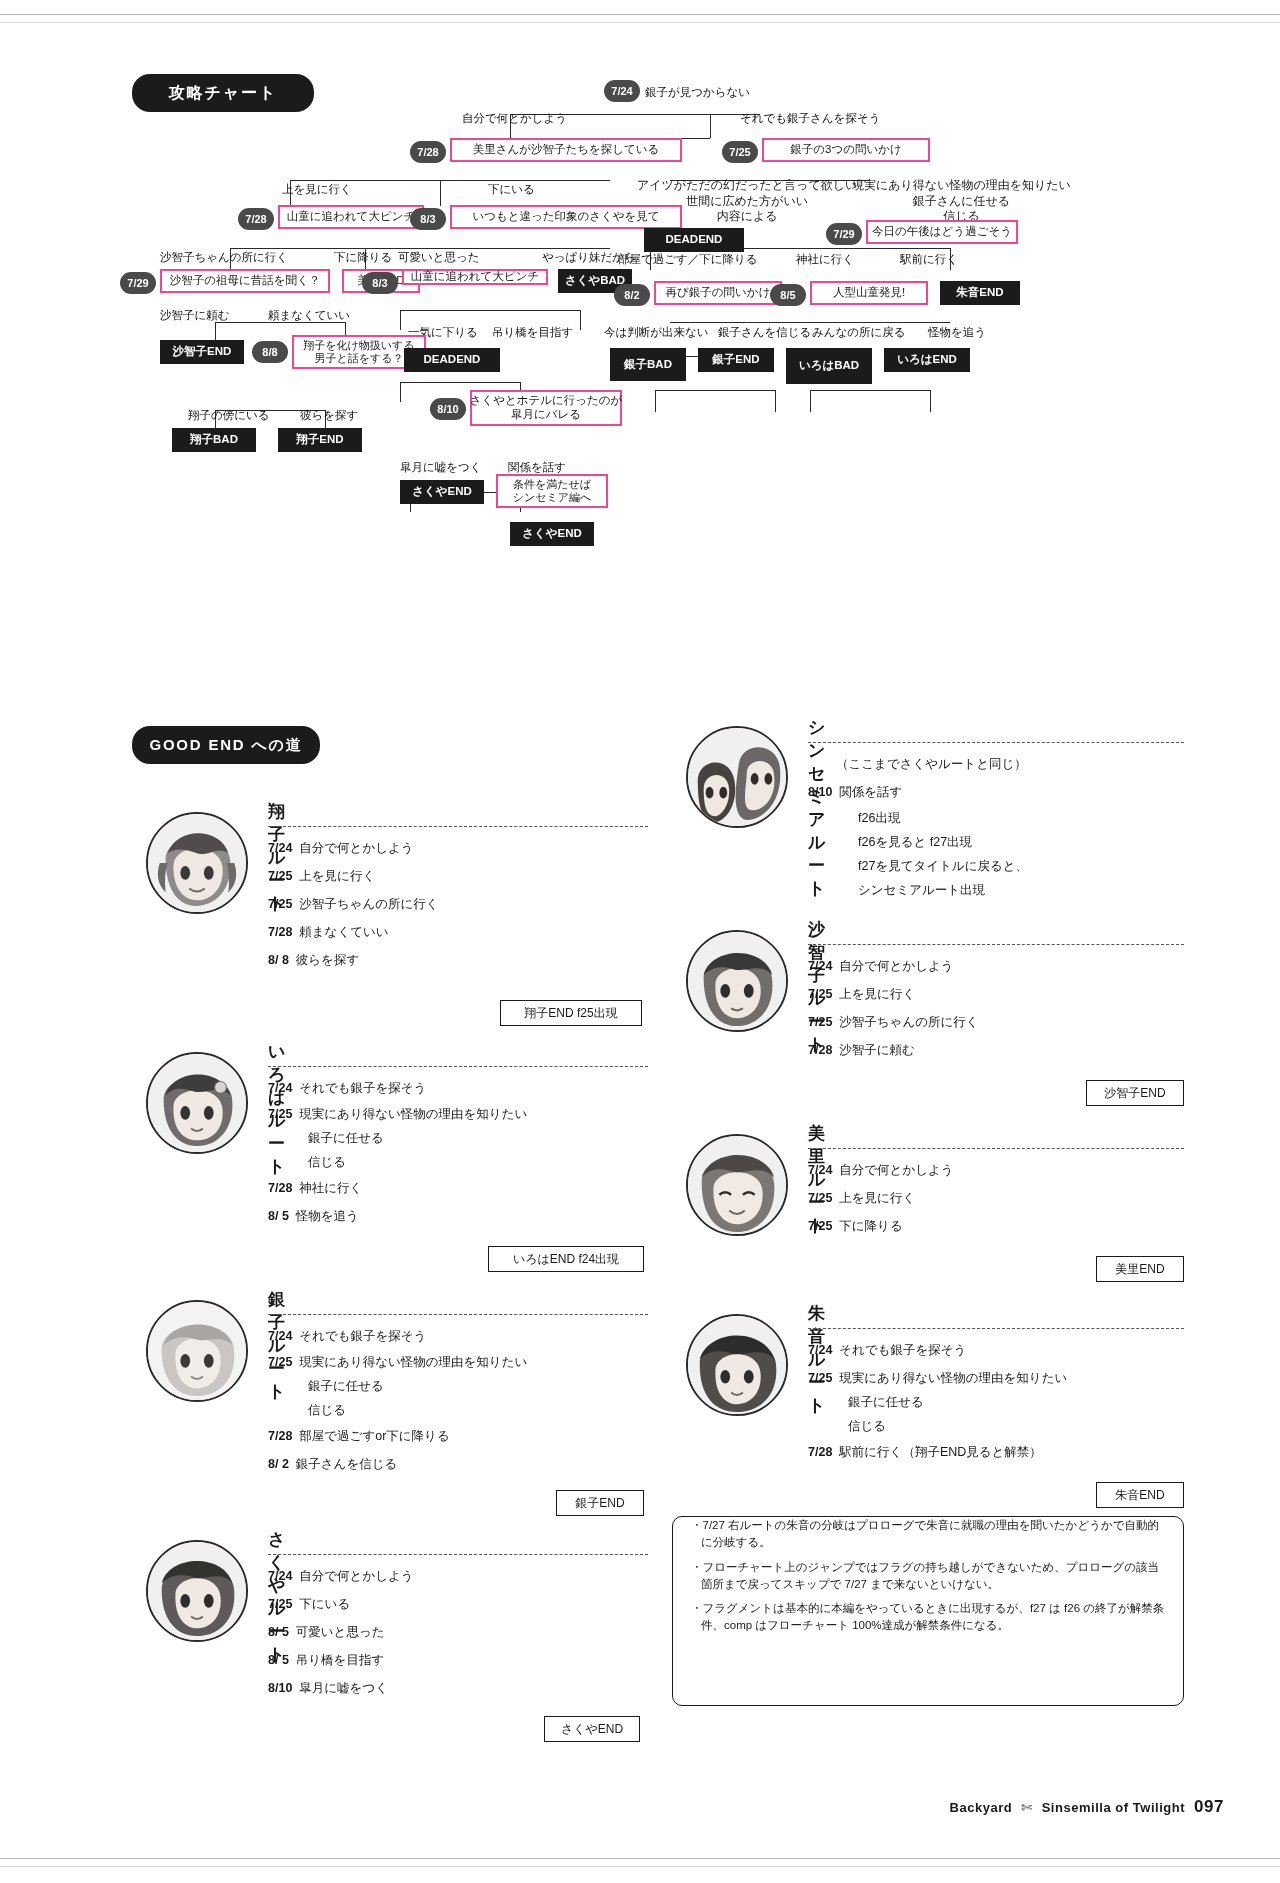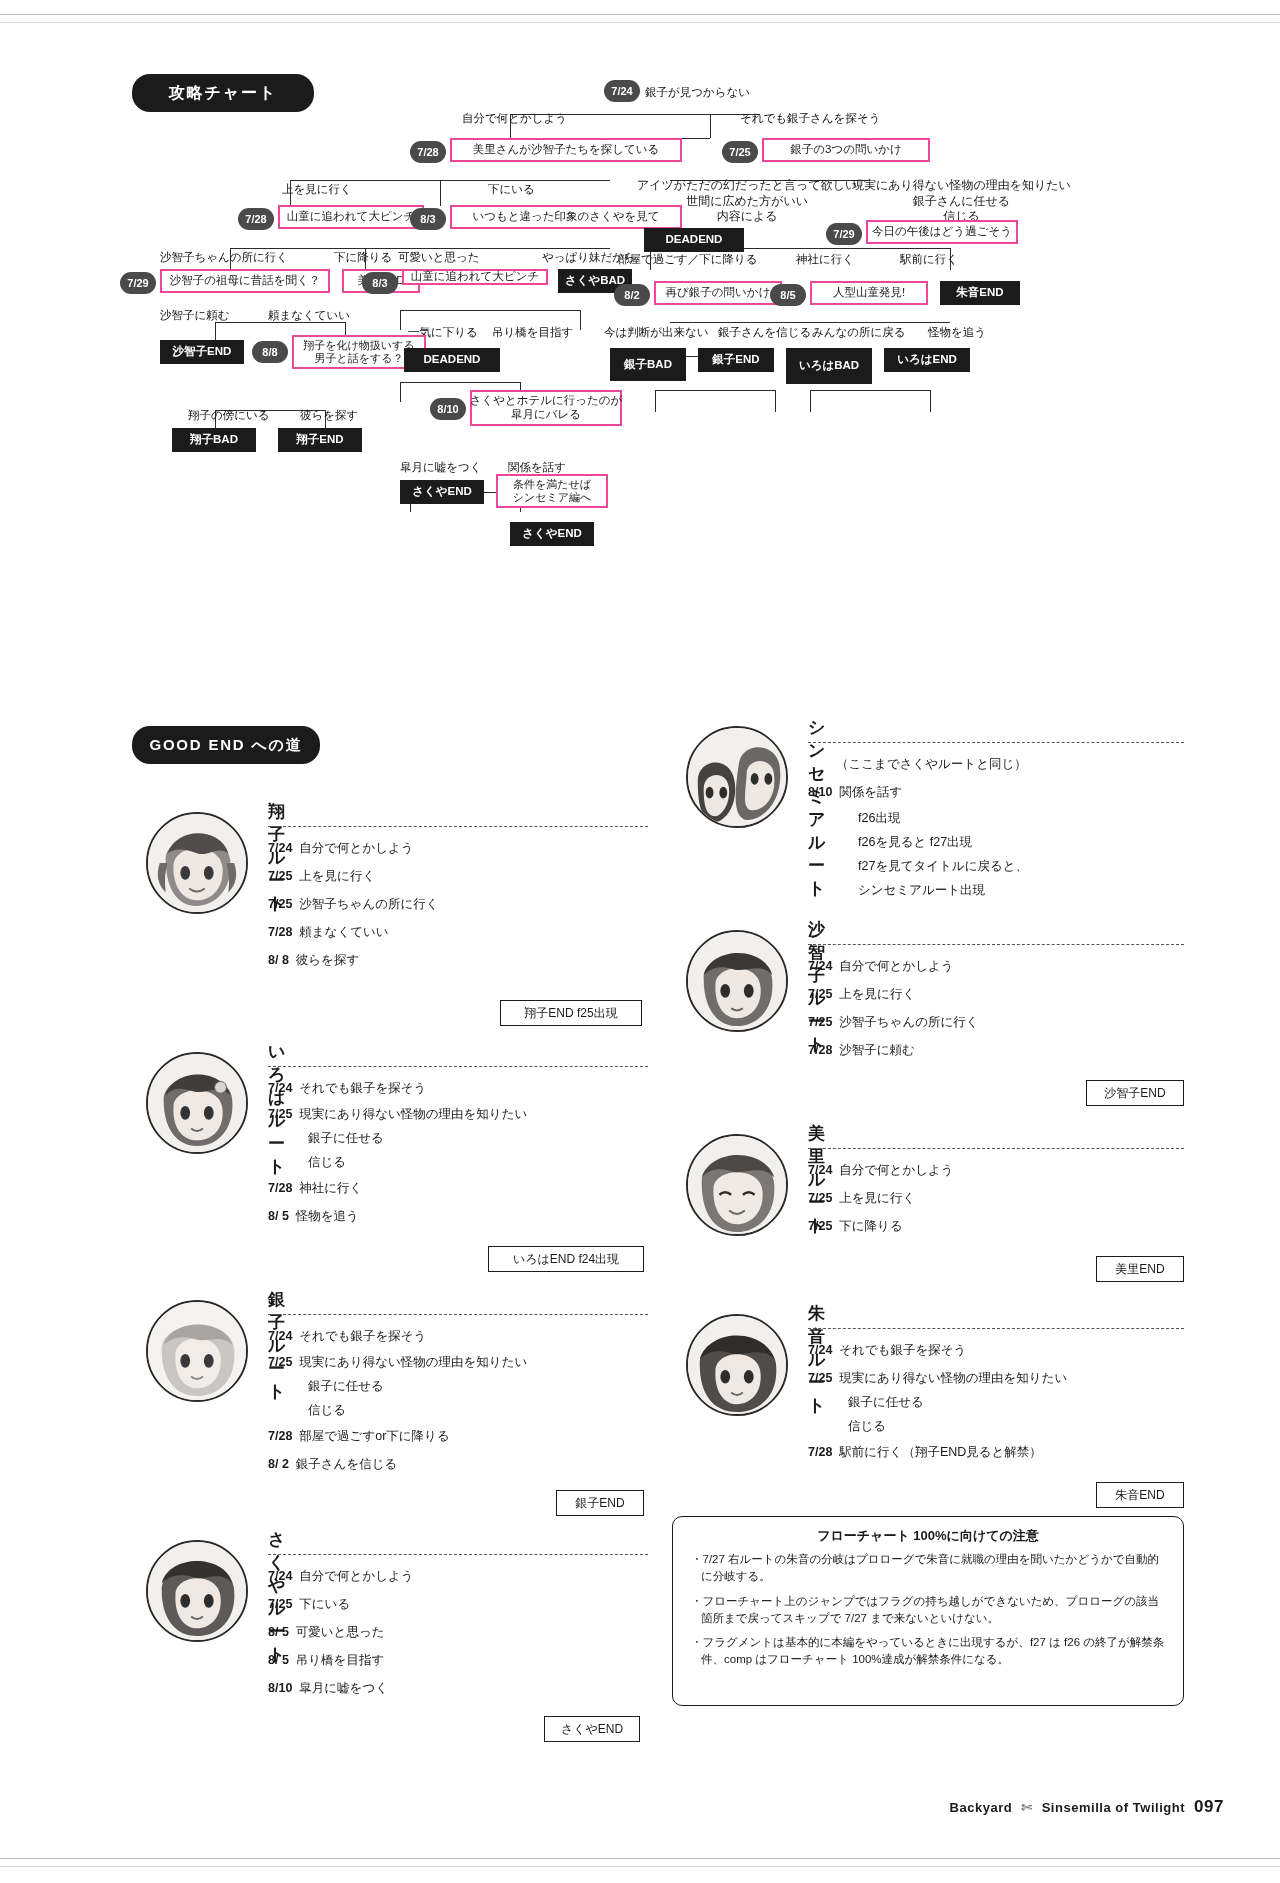--- a/index.html
+++ b/index.html
@@ -445,21 +445,20 @@
     <div class="rrule" style="left:808px;top:1328px;width:376px;"></div>
     <div class="rline" style="left:808px;top:1342px;"><b>7/24</b>&nbsp;&nbsp;<span>それでも銀子を探そう</span></div>
     <div class="rline" style="left:808px;top:1370px;"><b>7/25</b>&nbsp;&nbsp;<span>現実にあり得ない怪物の理由を知りたい</span></div>
     <div class="rline" style="left:848px;top:1394px;"><span>銀子に任せる</span></div>
     <div class="rline" style="left:848px;top:1418px;"><span>信じる</span></div>
     <div class="rline" style="left:808px;top:1444px;"><b>7/28</b>&nbsp;&nbsp;<span>駅前に行く（翔子END見ると解禁）</span></div>
     <div class="endbox" style="left:1096px;top:1482px;width:88px;height:26px;">朱音END</div>
   </div>
 
   <div class="notice">
-    <h4>フローチャート 100%に向けての注意</h4>
     <ul>
       <li>・7/27 右ルートの朱音の分岐はプロローグで朱音に就職の理由を聞いたかどうかで自動的に分岐する。</li>
       <li>・フローチャート上のジャンプではフラグの持ち越しができないため、プロローグの該当箇所まで戻ってスキップで 7/27 まで来ないといけない。</li>
       <li>・フラグメントは基本的に本編をやっているときに出現するが、f27 は f26 の終了が解禁条件、comp はフローチャート 100%達成が解禁条件になる。</li>
     </ul>
   </div>
 
   <div class="footer">
     <span>Backyard</span>
     <span>✄</span>

